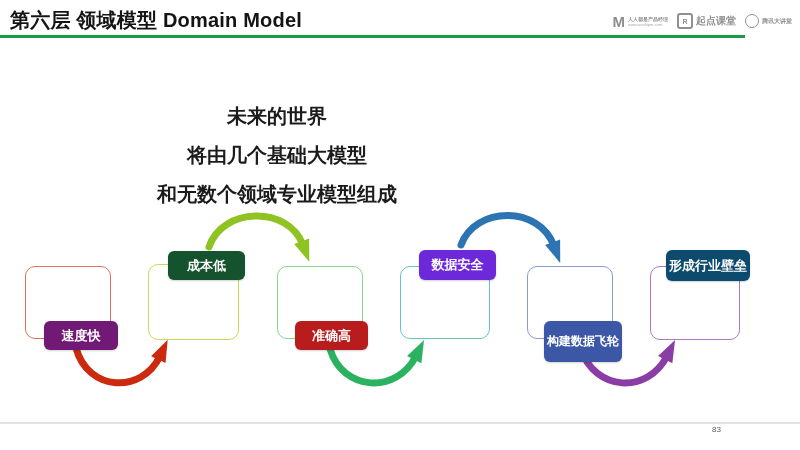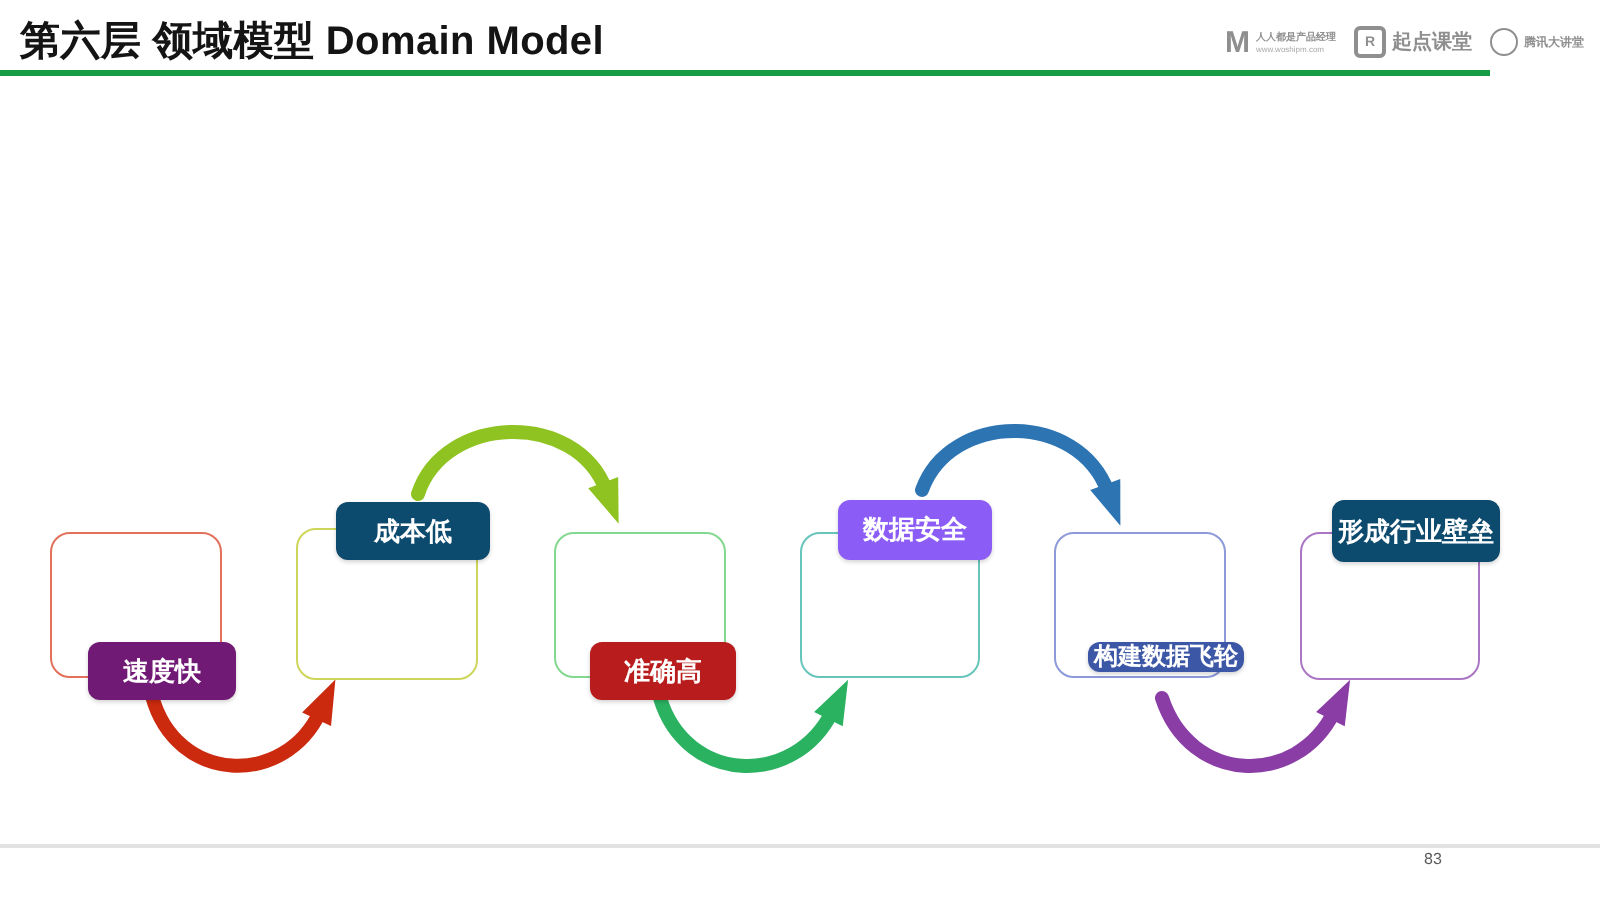--- a/index.html
+++ b/index.html
@@ -51,21 +51,21 @@
   }
   .s1 .card{left:25px;top:266px;width:84px;height:71px;}
   .s1 .tag{left:44px;top:321px;width:74px;height:29px;}
   .s2 .card{left:148px;top:264px;width:89px;height:74px;}
   .s2 .tag{left:168px;top:251px;width:77px;height:29px;}
   .s3 .card{left:277px;top:266px;width:84px;height:71px;}
   .s3 .tag{left:295px;top:321px;width:73px;height:29px;}
   .s4 .card{left:400px;top:266px;width:88px;height:71px;}
   .s4 .tag{left:419px;top:250px;width:77px;height:30px;}
   .s5 .card{left:527px;top:266px;width:84px;height:71px;}
-  .s5 .tag{left:544px;top:321px;width:78px;height:15px;font-size:12px;}
+  .s5 .tag{left:544px;top:321px;width:78px;height:41px;font-size:12px;}
   .s6 .card{left:650px;top:266px;width:88px;height:72px;}
   .s6 .tag{left:666px;top:250px;width:84px;height:31px;}
   
   .ftr-rule{position:absolute;left:0;top:422px;width:800px;height:2px;background:#e2e2e2;}
   .page-num{position:absolute;left:712px;top:425px;font-size:8px;color:#5a5a5a;}
 </style>
 </head>
 <body>
 
 <div class="slide">
@@ -84,20 +84,25 @@
     <div class="logo">
       <span class="q-box">R</span>
       <span class="q-text">起点课堂</span>
     </div>
     <div class="logo">
       <span class="t-circle"></span>
       <span class="t-text">腾讯大讲堂</span>
     </div>
   </div>
 
+  <div class="title-block">
+    <div>未来的世界</div>
+    <div>将由几个基础大模型</div>
+    <div>和无数个领域专业模型组成</div>
+  </div>
 
   <div class="flow">
 
     <svg class="arrows" width="800" height="450" viewBox="0 0 800 450">
       <defs>
         <marker id="mk0" markerUnits="userSpaceOnUse" markerWidth="26" markerHeight="26" refX="5" refY="13" orient="auto">
           <path id="arrow-head-0" d="M1,5 L23,13 L1,21 Z" fill="#cb2a0e"></path>
         </marker>
         <marker id="mk1" markerUnits="userSpaceOnUse" markerWidth="26" markerHeight="26" refX="5" refY="13" orient="auto">
           <path id="arrow-head-1" d="M1,5 L23,13 L1,21 Z" fill="#8fc322"></path>
@@ -118,29 +123,29 @@
       <path id="arrow-path-3" d="M 461 245 C 475 206, 539 205, 554 246" fill="none" stroke-width="7" stroke-linecap="round" marker-end="url(#mk3)" stroke="#2d74b2"></path>
       <path id="arrow-path-4" d="M 581 349 C 595 392, 648 394, 667 356" fill="none" stroke-width="7" stroke-linecap="round" marker-end="url(#mk4)" stroke="#8b3da6"></path>
     </svg>
 
     <div class="step s1">
       <div class="card" style="border-color: rgb(226, 113, 92);"></div>
       <div class="tag" style="background: #701a75;">速度快</div>
     </div>
     <div class="step s2">
       <div class="card" style="border-color: rgb(206, 214, 90);"></div>
-      <div class="tag" style="background: #0c4a6e; text-align: center;">成本低</div>
+      <div class="tag" style="background: #14532d; text-align: center;">成本低</div>
     </div>
     <div class="step s3">
       <div class="card" style="border-color: rgb(131, 216, 143);"></div>
       <div class="tag" style="background: #b91c1c;">准确高</div>
     </div>
     <div class="step s4">
       <div class="card" style="border-color: rgb(104, 197, 187);"></div>
-      <div class="tag" style="background: #8b5cf6;">数据安全</div>
+      <div class="tag" style="background: #6d28d9;">数据安全</div>
     </div>
     <div class="step s5">
       <div class="card" style="border-color: rgb(141, 154, 218);"></div>
       <div class="tag" style="background: rgb(61, 87, 167);">构建数据飞轮</div>
     </div>
     <div class="step s6">
       <div class="card" style="border-color: rgb(171, 118, 195);"></div>
       <div class="tag" style="background: #0c4a6e;">形成行业壁垒</div>
     </div>
   </div>

